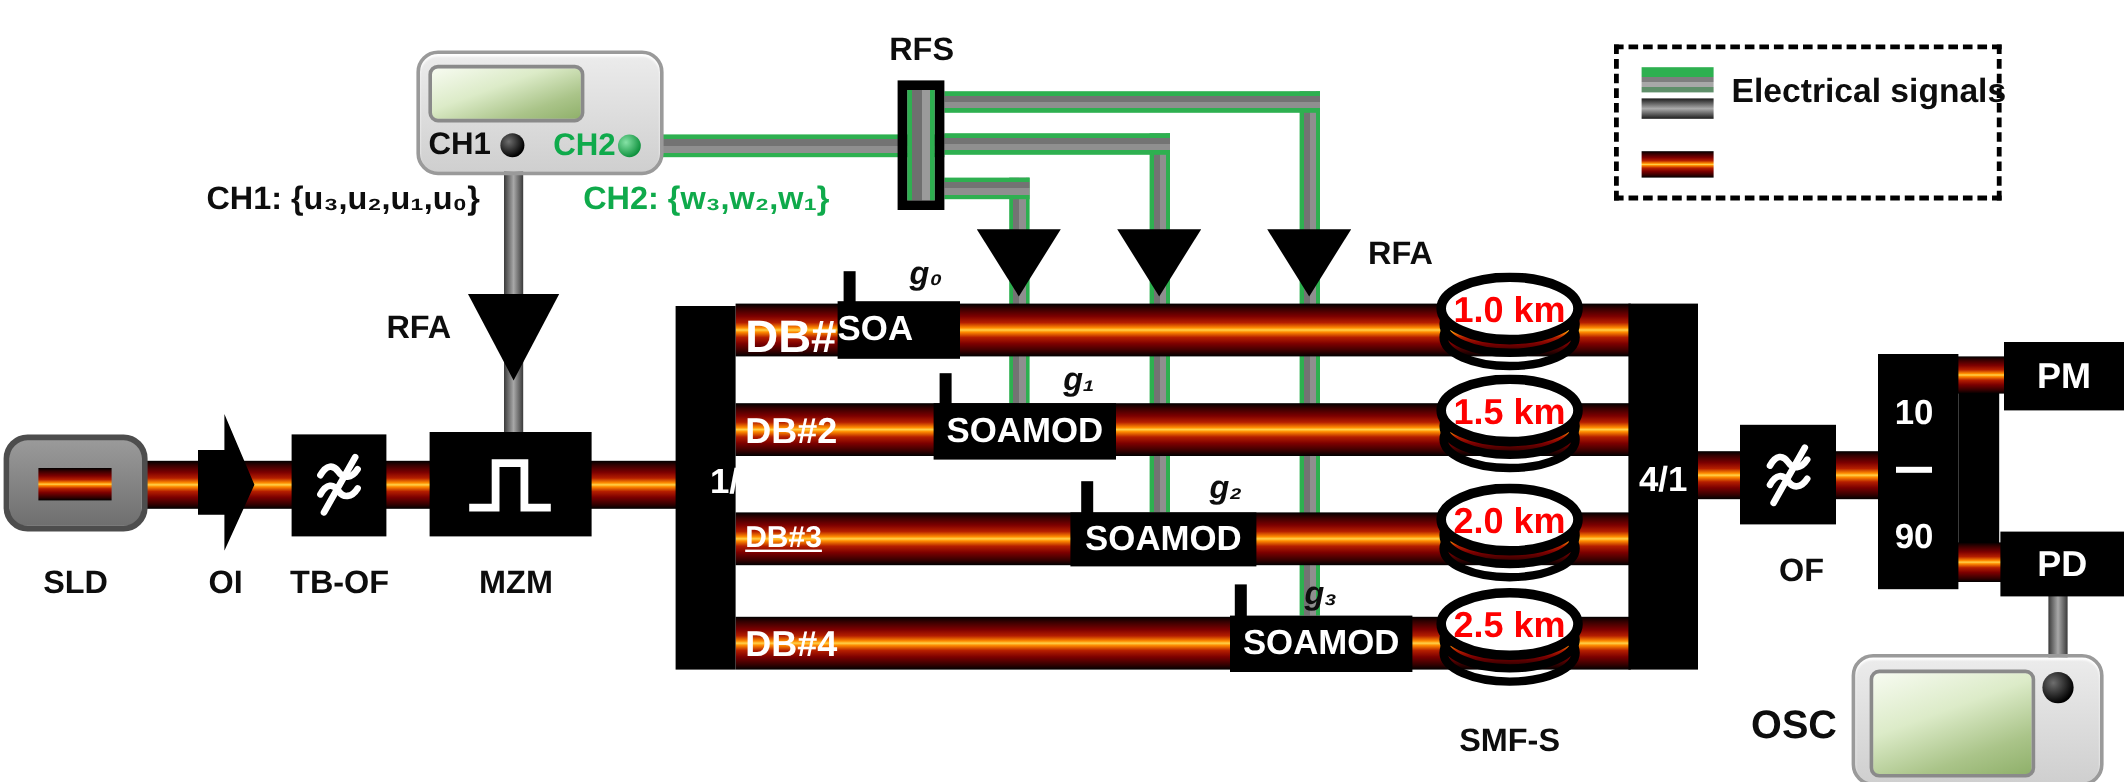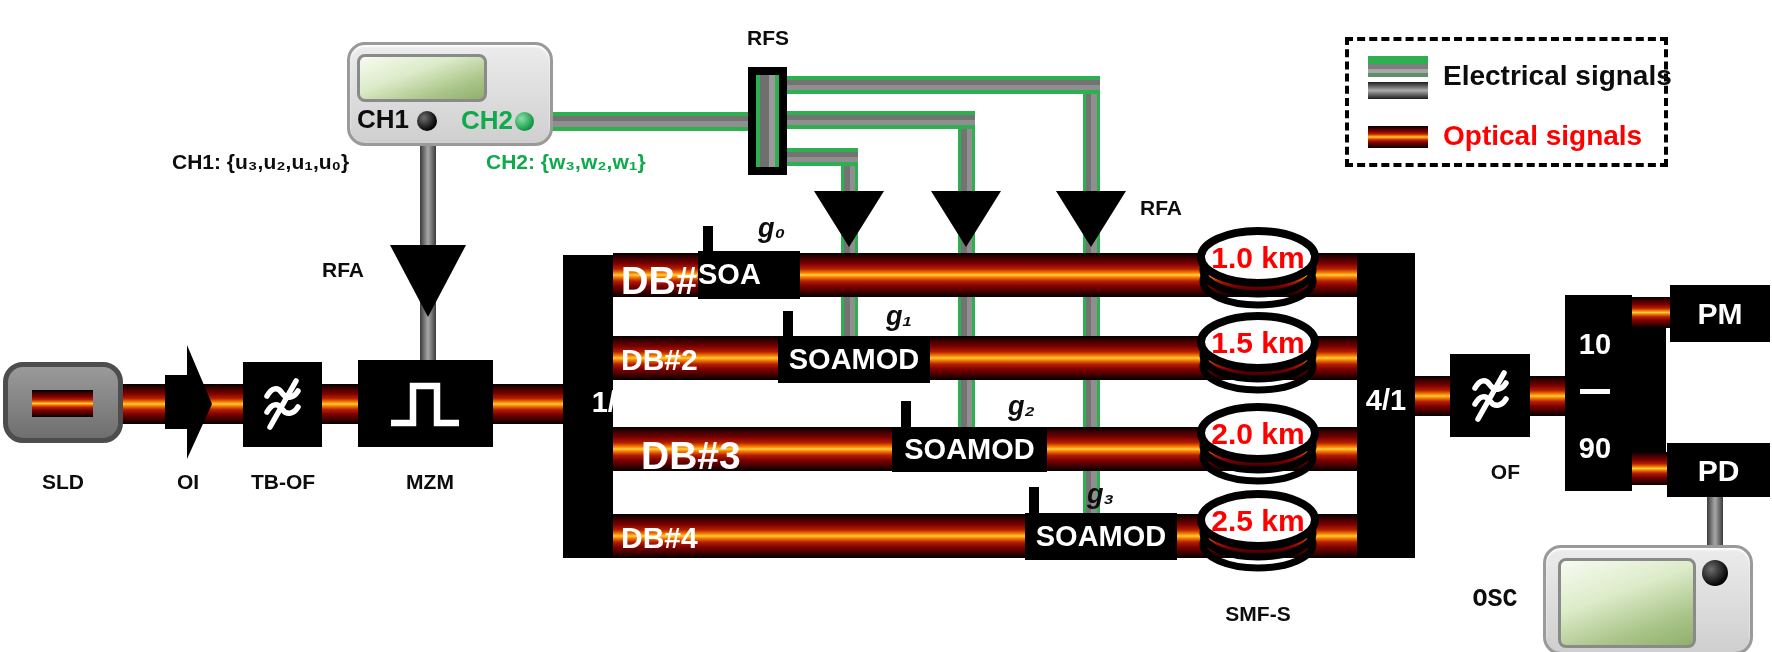--- a/index.html
+++ b/index.html
@@ -1,19 +1,19 @@
 <!DOCTYPE html>
 <html><head>
 <meta charset="utf-8">
 <style>
   html,body{margin:0;padding:0;background:#fff;}
   #stage{position:relative;width:1772px;height:652px;background:#ffffff;overflow:hidden;
          font-family:"Liberation Sans","DejaVu Sans",sans-serif;}
   .abs{position:absolute;}
-  .lbl{position:absolute;font-weight:bold;color:#0d0d0d;font-size:21px;white-space:nowrap;}
+  .lbl{position:absolute;font-weight:bold;color:#0d0d0d;font-size:27px;white-space:nowrap;}
   .lbl-c{text-align:center;}
   .green-t{color:#0faa4b;}
   .red-t{color:#fe0000;}
   .fiber{position:absolute;background:linear-gradient(180deg,
       #000 0%,#330000 9%,#7c0000 24%,#b41e00 36%,#ff8c00 46%,#ffd24a 50%,
       #ff8c00 54%,#b41e00 64%,#7c0000 76%,#330000 91%,#000 100%);}
   .cable-gray-v{position:absolute;background:linear-gradient(90deg,#3a3a3a 0%,#a8a8a8 50%,#3a3a3a 100%);}
   .cable-green-h{position:absolute;background:linear-gradient(180deg,#2eb050 0 20%,#737373 20% 50%,#8f8f8f 50% 80%,#2eb050 80% 100%);}
   .cable-green-v{position:absolute;background:linear-gradient(90deg,#2eb050 0 20%,#737373 20% 50%,#8f8f8f 50% 80%,#2eb050 80% 100%);}
   .blackbox{position:absolute;background:#000;}
@@ -107,21 +107,21 @@
   <svg class="abs" style="left:387px;top:377px;" width="77" height="54" viewBox="0 0 77 54">
     <path d="M4,46 L26,46 L26,9 L50,9 L50,46 L72,46" stroke="#fff" stroke-width="6.5" fill="none"></path>
   </svg>
   <div class="lbl lbl-c" style="left:385px;top:470px;width:90px;">MZM</div>
 
   <div class="blackbox" style="left:563px;top:255px;width:50px;height:303px;"></div>
   <div class="boxlabel" style="left:563px;top:386px;width:69px;text-align:right;font-size:29px;">1/4</div>
 
   <div class="boxlabel" style="left:621px;top:260px;font-size:38px;">DB#1</div>
   <div class="boxlabel" style="left:621px;top:343px;font-size:30px;">DB#2</div>
-  <div class="boxlabel" style="left:641px;top:434px;font-size:39px;">DB#3</div>
+  <div class="boxlabel" style="left:621px;top:434px;font-size:25px;text-decoration:underline;">DB#3</div>
   <div class="boxlabel" style="left:621px;top:521px;font-size:30px;">DB#4</div>
 
   <div class="pin" style="left:703px;top:226px;height:27px;"></div>
   <div class="blackbox" style="left:698px;top:251px;width:102px;height:48px;"></div>
   <div class="boxlabel" style="left:698px;top:258px;width:102px;text-align:left;font-size:29px;">SOA</div>
   <div class="gain" style="left:758px;top:213px;">g₀</div>
 
   <div class="pin" style="left:783px;top:311px;height:27px;"></div>
   <div class="blackbox" style="left:778px;top:336px;width:152px;height:47px;"></div>
   <div class="boxlabel" style="left:778px;top:343px;width:152px;text-align:center;font-size:29px;">SOAMOD</div>
@@ -183,22 +183,21 @@
 
   <div class="blackbox" style="left:1670px;top:285px;width:100px;height:57px;"></div>
   <div class="boxlabel" style="left:1670px;top:297px;width:100px;text-align:center;font-size:30px;">PM</div>
 
   <div class="blackbox" style="left:1667px;top:443px;width:103px;height:54px;"></div>
   <div class="boxlabel" style="left:1667px;top:454px;width:103px;text-align:center;font-size:30px;">PD</div>
 
   <div class="device" style="left:1543px;top:545px;width:204px;height:104px;"></div>
   <div class="screen" style="left:1558px;top:558px;width:132px;height:84px;"></div>
   <div class="port-dot-black" style="left:1702px;top:560px;width:26px;height:26px;"></div>
-  <div class="lbl lbl-c" style="left:1455px;top:585px;width:80px;font-size:25px;font-family:Liberation Mono, monospace;">OSC</div>
+  <div class="lbl lbl-c" style="left:1455px;top:585px;width:80px;font-size:33px;">OSC</div>
 
   <div class="legend-box" style="left:1345px;top:37px;width:323px;height:130px;box-sizing:border-box;"></div>
   <div class="legend-bar" style="left:1368px;top:56px;height:21px;background:linear-gradient(180deg,#2eb050 0 40%,#7e7e7e 40% 60%,#a8a8a8 60% 80%,#5f8f6a 80% 100%);"></div>
   <div class="legend-bar" style="left:1368px;top:82px;height:17px;background:linear-gradient(180deg,#1c1c1c,#ababab 50%,#1c1c1c);"></div>
   <div class="lbl" style="left:1443px;top:60px;font-size:28px;">Electrical signals</div>
   <div class="legend-bar fiber" style="left:1368px;top:126px;height:22px;"></div>
-  <div class="lbl red-t" style="left:1443px;top:120px;font-size:28px;">Optical signals</div>
 
 </div>
 
 </body></html>

